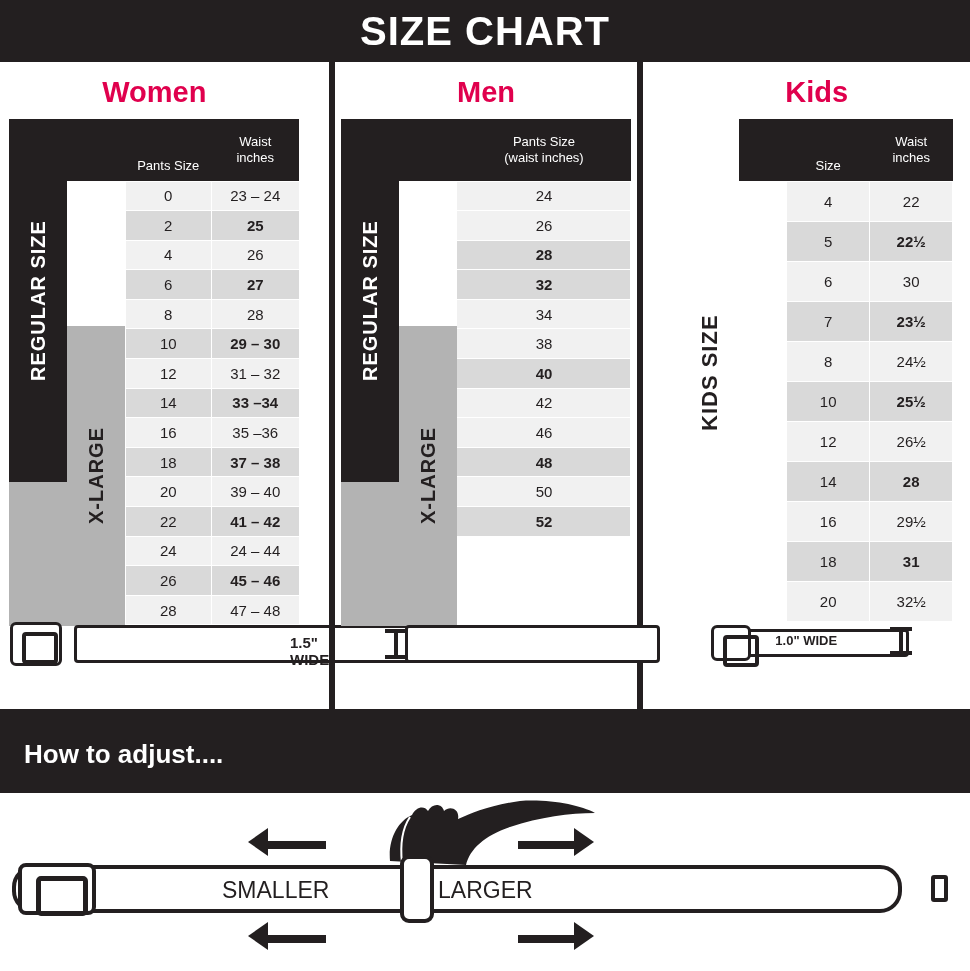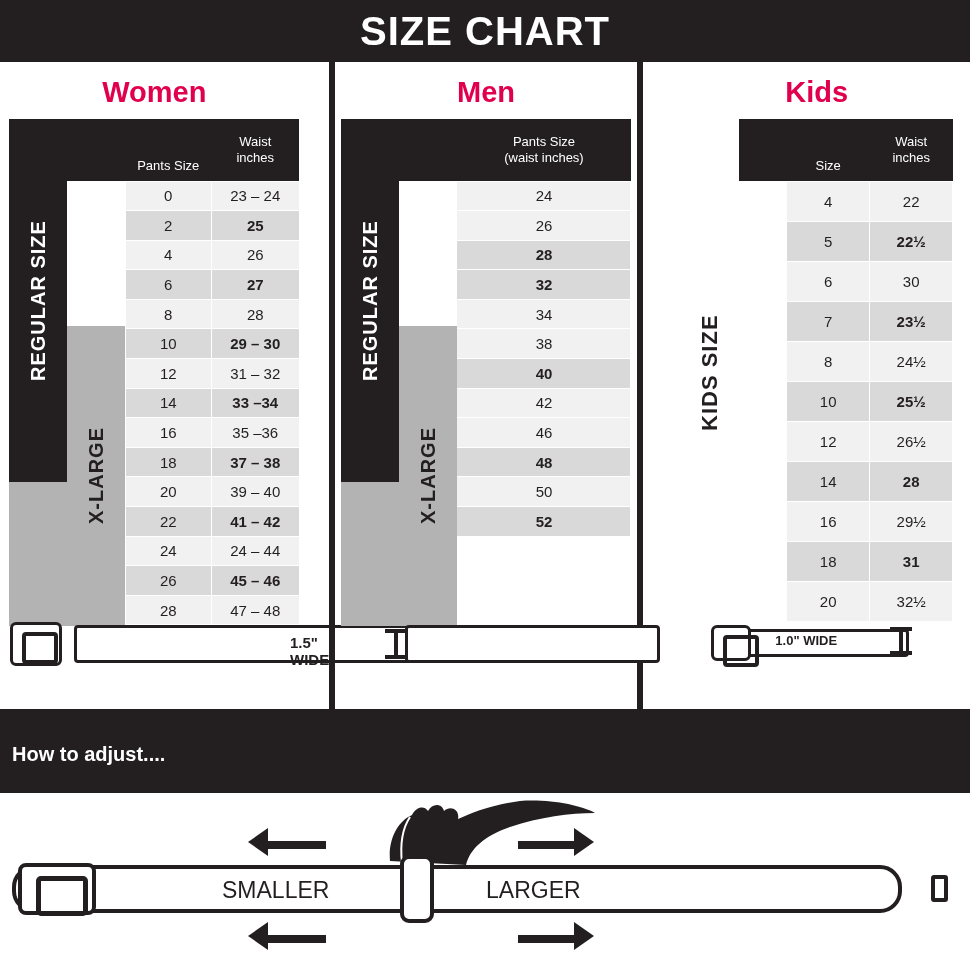--- a/index.html
+++ b/index.html
@@ -187,23 +187,23 @@
 
   
   .adjust-header {
     height: 78px;
     background: #231f20;
     display: flex;
     align-items: center;
   }
   .adjust-title {
     color: #ffffff;
-    font-size: 20px;
+    font-size: 26px;
     font-weight: bold;
-    margin-left: 12px;
+    margin-left: 24px;
   }
   .adjust-body {
     position: relative;
     height: 166px;
     background: #ffffff;
   }
   .adj-belt-strap {
     position: absolute;
     left: 12px; top: 72px;
     width: 890px; height: 48px;
@@ -242,21 +242,21 @@
     border-radius: 9px;
     background: #ffffff;
   }
   .adj-word {
     position: absolute;
     font-size: 23px;
     color: #231f20;
     top: 84px;
   }
   .word-smaller { left: 222px; }
-  .word-larger  { left: 486px; }
+  .word-larger  { left: 438px; }
 
   .arrow {
     position: absolute;
     height: 8px;
     background: #231f20;
   }
   .arrow-head {
     position: absolute;
     width: 0; height: 0;
     border-top: 14px solid transparent;

